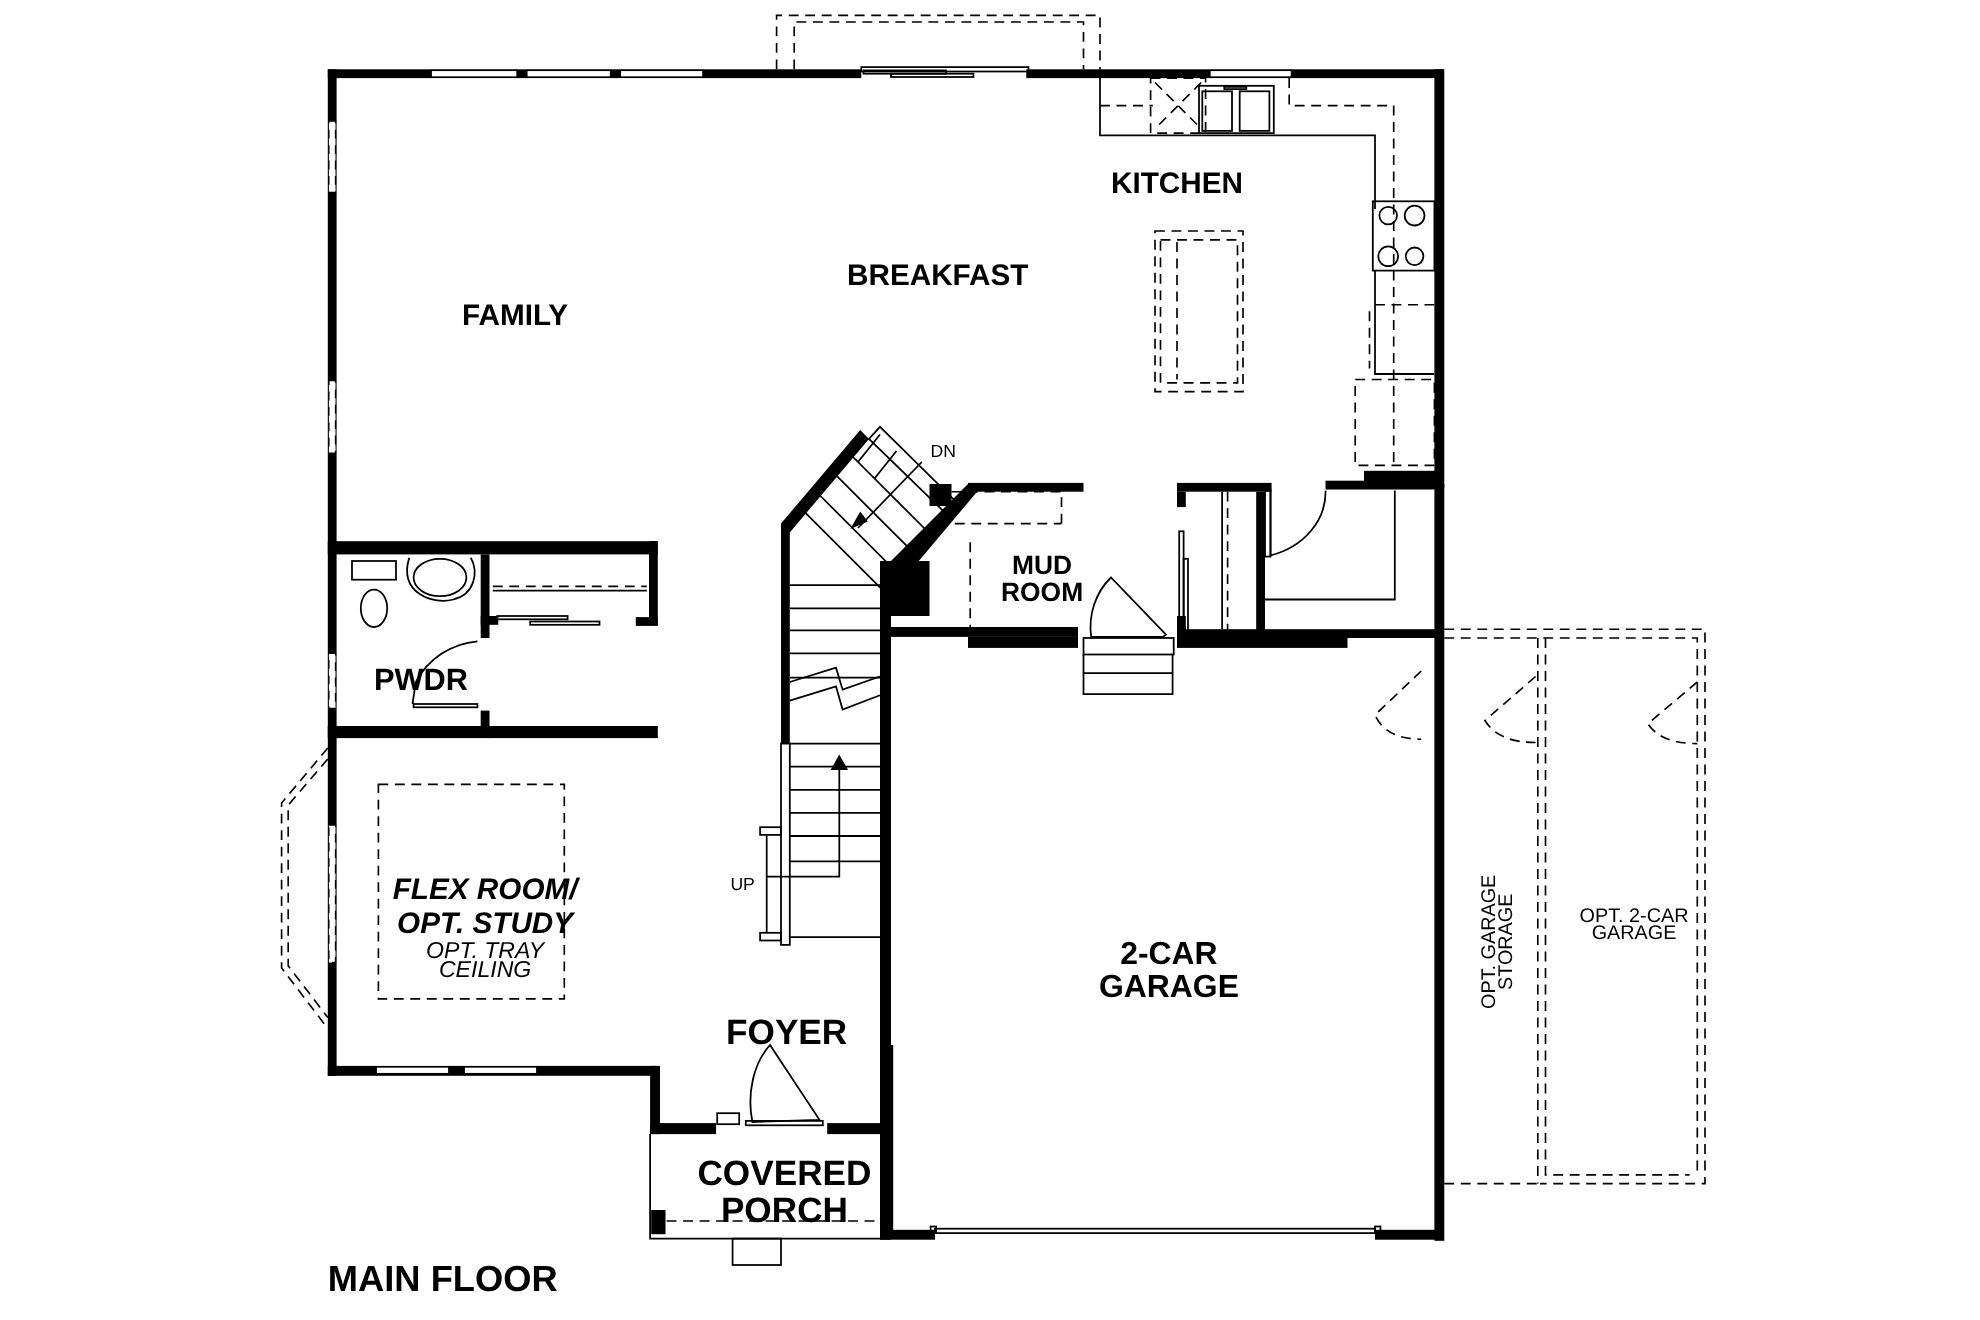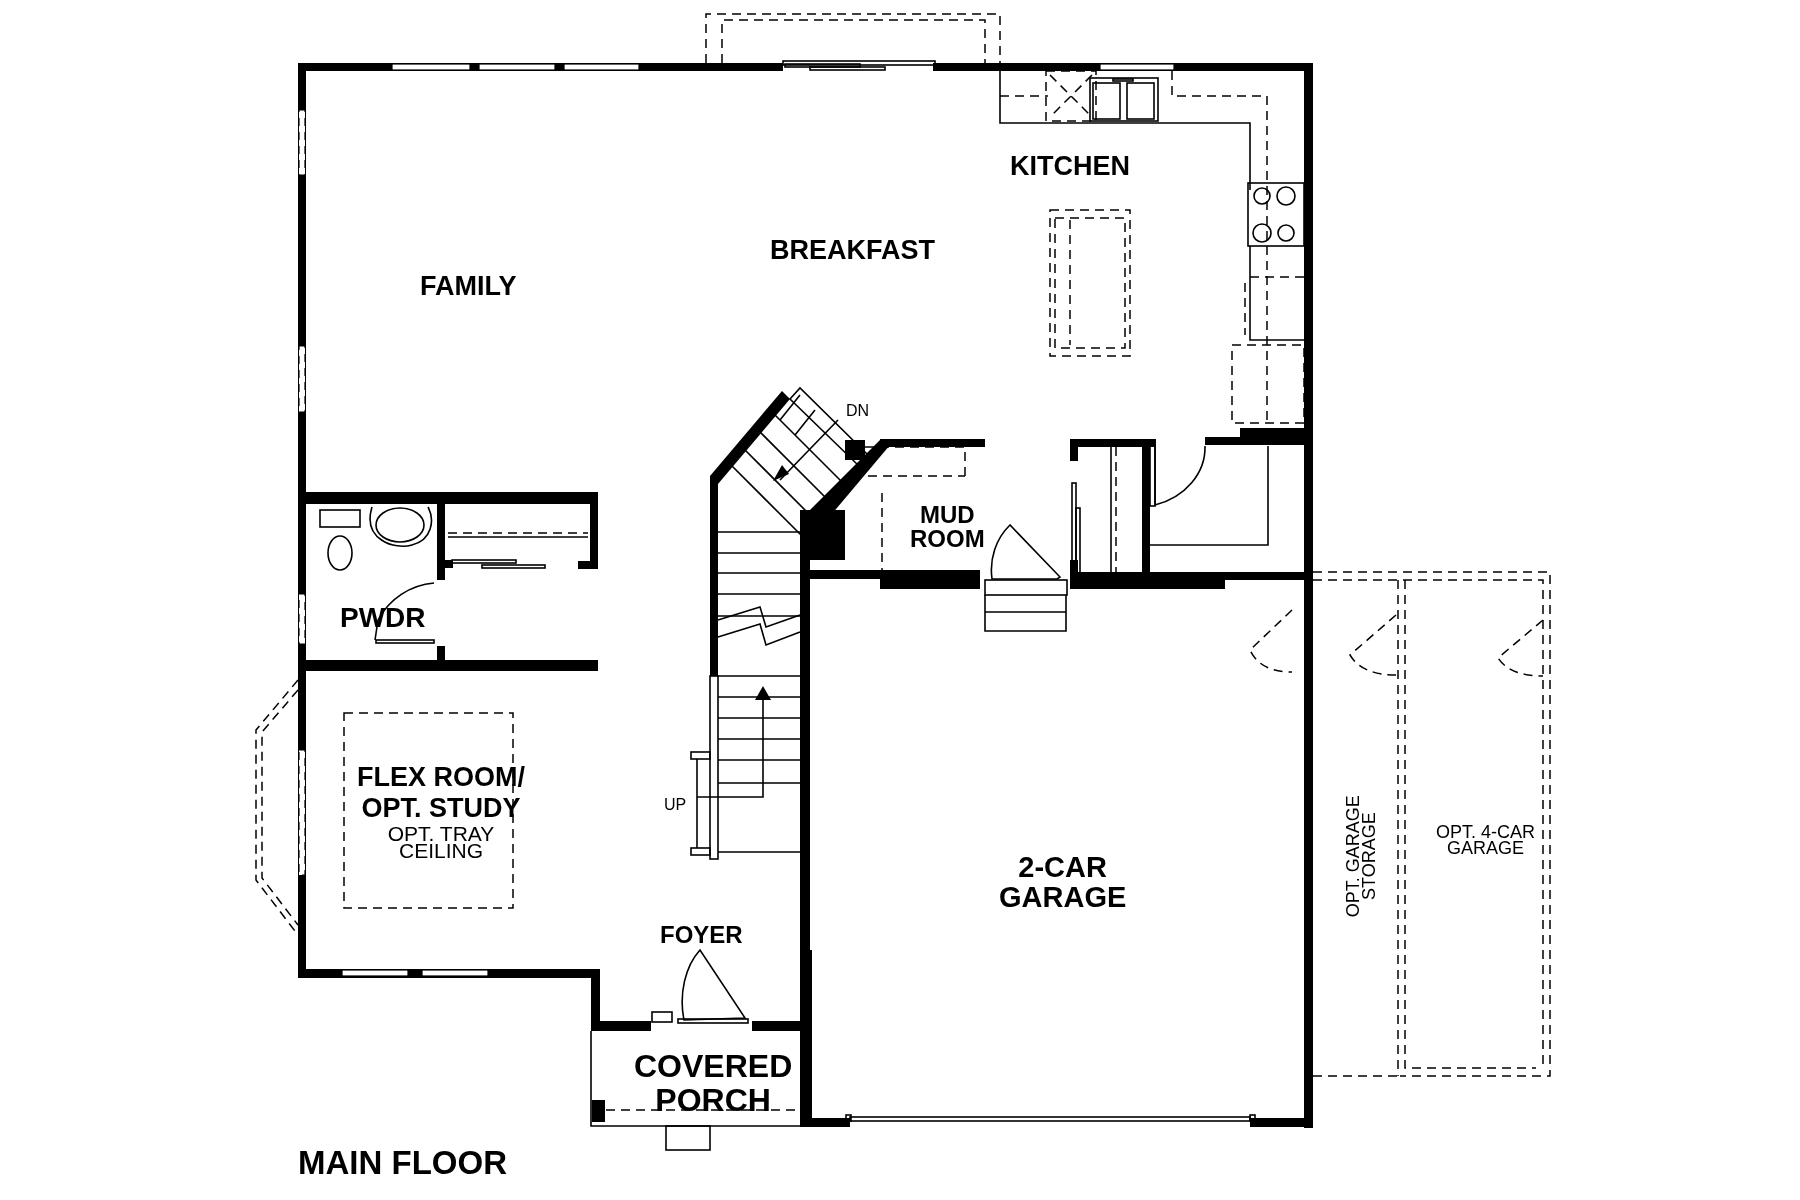--- a/index.html
+++ b/index.html
@@ -218,45 +218,45 @@
 <div class="lbl room" style="left:770px; top:220px;margin-top:16px;">BREAKFAST</div>
 <div class="lbl room" style="left:1010px; top:152px;">KITCHEN</div>
 
 <div class="lbl room" style="left:910px; top:503px; font-size:24px; line-height:1;">
   <div>MUD</div>
   <div>ROOM</div>
 </div>
 
 <div class="lbl room" style="left:340px; top:603px; font-size:28px;">PWDR</div>
 
-<div class="lbl room" style="left:357px; top:762px; line-height:1.16;">
+<div class="lbl room" style="left:357px; top:793px; line-height:1.16;font-style:italic;">
   <div>FLEX ROOM/</div>
   <div>OPT. STUDY</div>
   <div class="sub">OPT. TRAY</div>
   <div class="sub">CEILING</div>
 </div>
 
-<div class="lbl room" style="left:660px; top:922px; font-size:24px;">FOYER</div>
+<div class="lbl room" style="left:660px; top:922px; font-size:32px;">FOYER</div>
 
 <div class="lbl room" style="left:634px; top:1050px; font-size:32px;">
   <div>COVERED</div>
   <div>PORCH</div>
 </div>
 
 <div class="lbl room" style="left:999px; top:852px; font-size:29px;">
   <div>2-CAR</div>
   <div>GARAGE</div>
 </div>
 
 <div class="lbl opt" style="left:1300px; top:840px; transform: rotate(-90deg); transform-origin: center;">
   <div>OPT. GARAGE</div>
   <div>STORAGE</div>
 </div>
 
 <div class="lbl opt" style="left:1436px; top:824px;">
-  <div>OPT. 4-CAR</div>
+  <div>OPT. 2-CAR</div>
   <div>GARAGE</div>
 </div>
 
 <div class="lbl small" style="left:846px; top:403px;">DN</div>
 <div class="lbl small" style="left:664px; top:797px;">UP</div>
 
 <div class="lbl title" style="left:298px; top:1146px;">MAIN FLOOR</div>
 
 </body></html>

